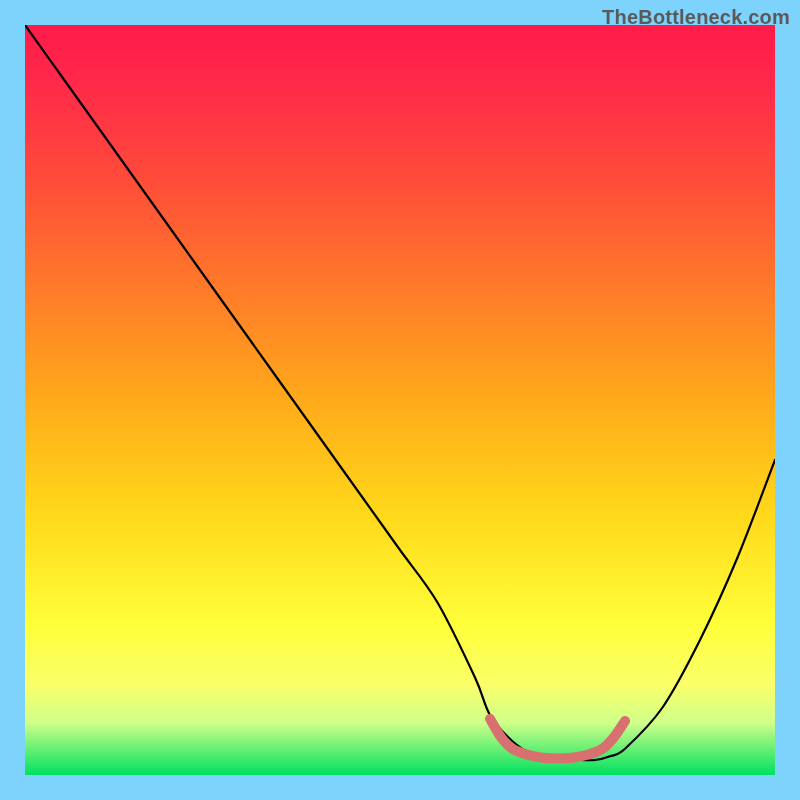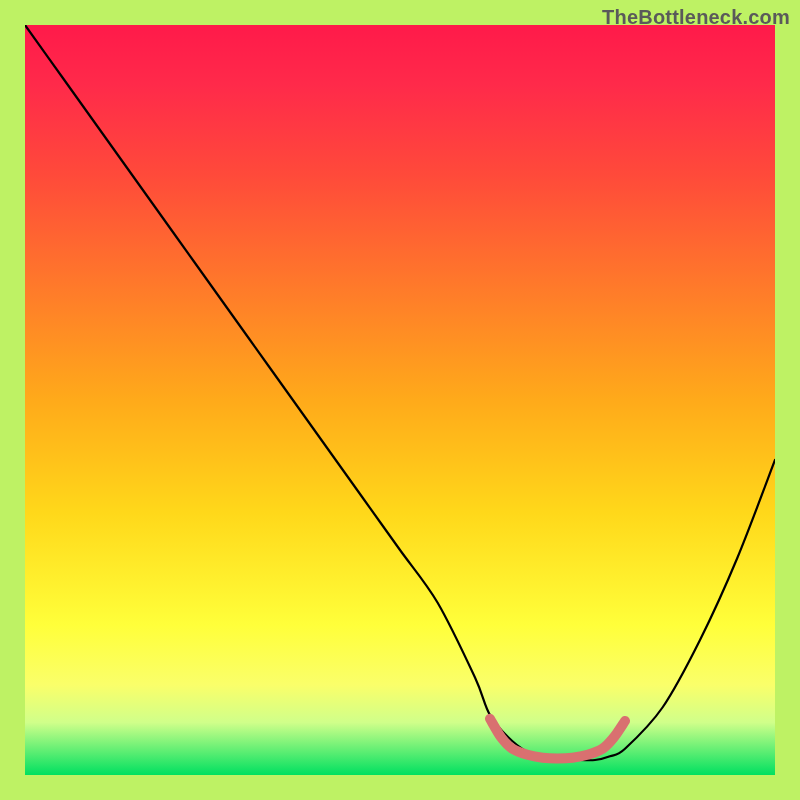--- a/index.html
+++ b/index.html
@@ -1,21 +1,21 @@
 <!DOCTYPE html>
 <html><head>
 <meta charset="utf-8">
 <style>
   * { margin: 0; padding: 0; box-sizing: border-box; }
   html, body { width: 800px; height: 800px; background: #000; overflow: hidden; }
   .chart-container {
     position: relative;
     width: 800px;
     height: 800px;
-    background: #bef264;
+    background: #7dd3fc;
   }
   .plot-area {
     position: absolute;
     left: 25px;
     top: 25px;
     width: 750px;
     height: 750px;
     background: linear-gradient(to bottom,
       #ff1a4a 0%,
       #ff2a4a 8%,

